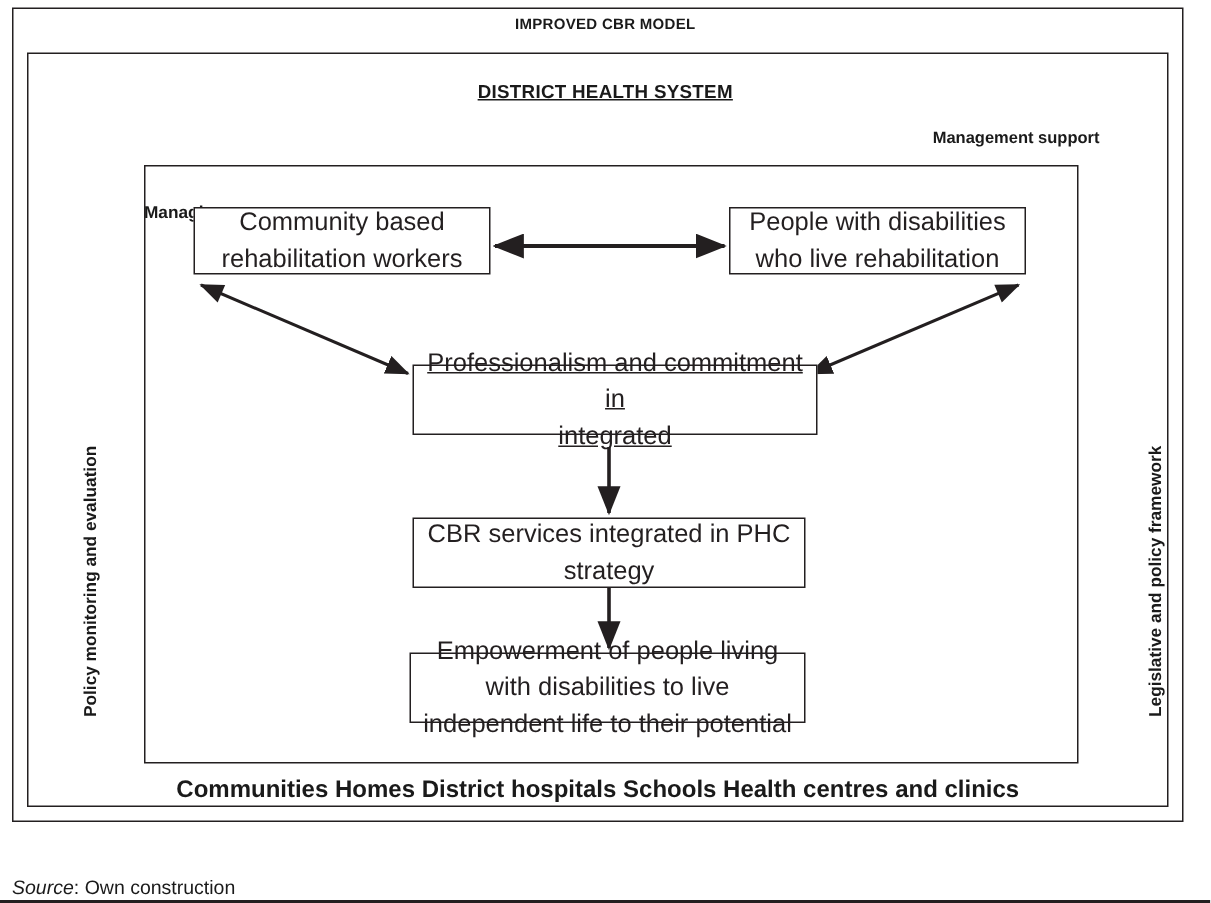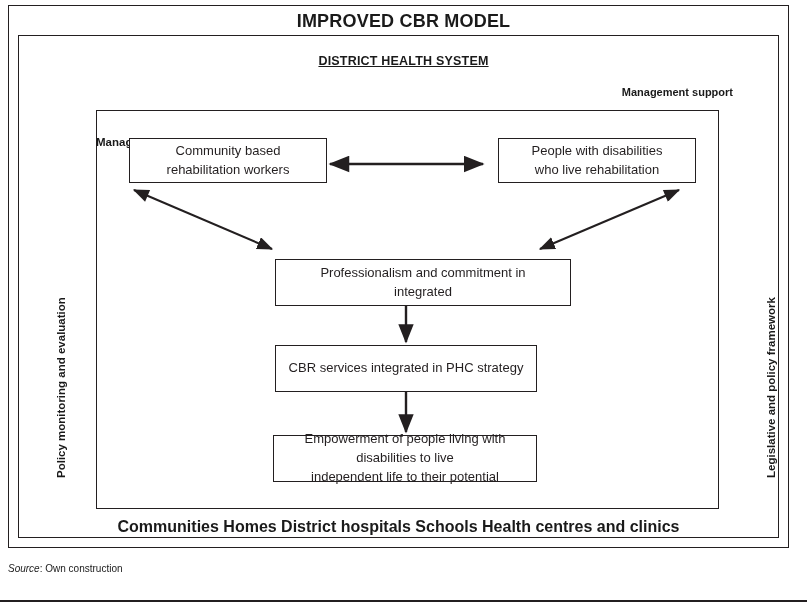--- a/index.html
+++ b/index.html
@@ -52,21 +52,21 @@
     background: #ffffff;
   }
 
   
   .title-model {
     position: absolute;
     left: 0;
     top: 11px;
     width: 807px;
     text-align: center;
-    font-size: 18px;
+    font-size: 10px;
     font-weight: bold;
     letter-spacing: 0.2px;
   }
   .title-district {
     position: absolute;
     left: 0;
     top: 54px;
     width: 807px;
     text-align: center;
     font-size: 12.5px;
@@ -121,47 +121,47 @@
   
   .node {
     position: absolute;
     border: 1.3px solid #231f20;
     box-sizing: border-box;
     background: #ffffff;
     display: flex;
     align-items: center;
     justify-content: center;
     text-align: center;
-    font-size: 13px;
+    font-size: 17px;
     line-height: 1.45;
     padding: 16px 8px;
     color: #231f20;
   }
   #node-cbr-workers   { left: 129px; top: 138px; width: 198px; height: 45px; }
-  #node-people-disab  { left: 486px; top: 138px; width: 198px; height: 45px; margin-left: 12px; }
-  #node-professional  { left: 275px; top: 259px; width: 296px; height: 47px; }
+  #node-people-disab  { left: 486px; top: 138px; width: 198px; height: 45px; }
+  #node-professional  { left: 275px; top: 243px; width: 270px; height: 47px; text-decoration: underline; }
   #node-phc-strategy  { left: 275px; top: 345px; width: 262px; height: 47px; }
   #node-empowerment   { left: 273px; top: 435px; width: 264px; height: 47px; }
 
   
   #connectors {
     position: absolute;
     left: 0;
     top: 0;
     width: 807px;
     height: 602px;
     pointer-events: none;
   }
 
   
   .source-line {
     position: absolute;
     left: 8px;
-    top: 563px;
-    font-size: 10px;
+    top: 584px;
+    font-size: 13px;
   }
   .source-line .src-word { font-style: italic; }
   .figure-caption {
     position: absolute;
     left: 8px;
     top: 581px;
     font-size: 11.5px;
   }
   .rule-bottom {
     position: absolute;

